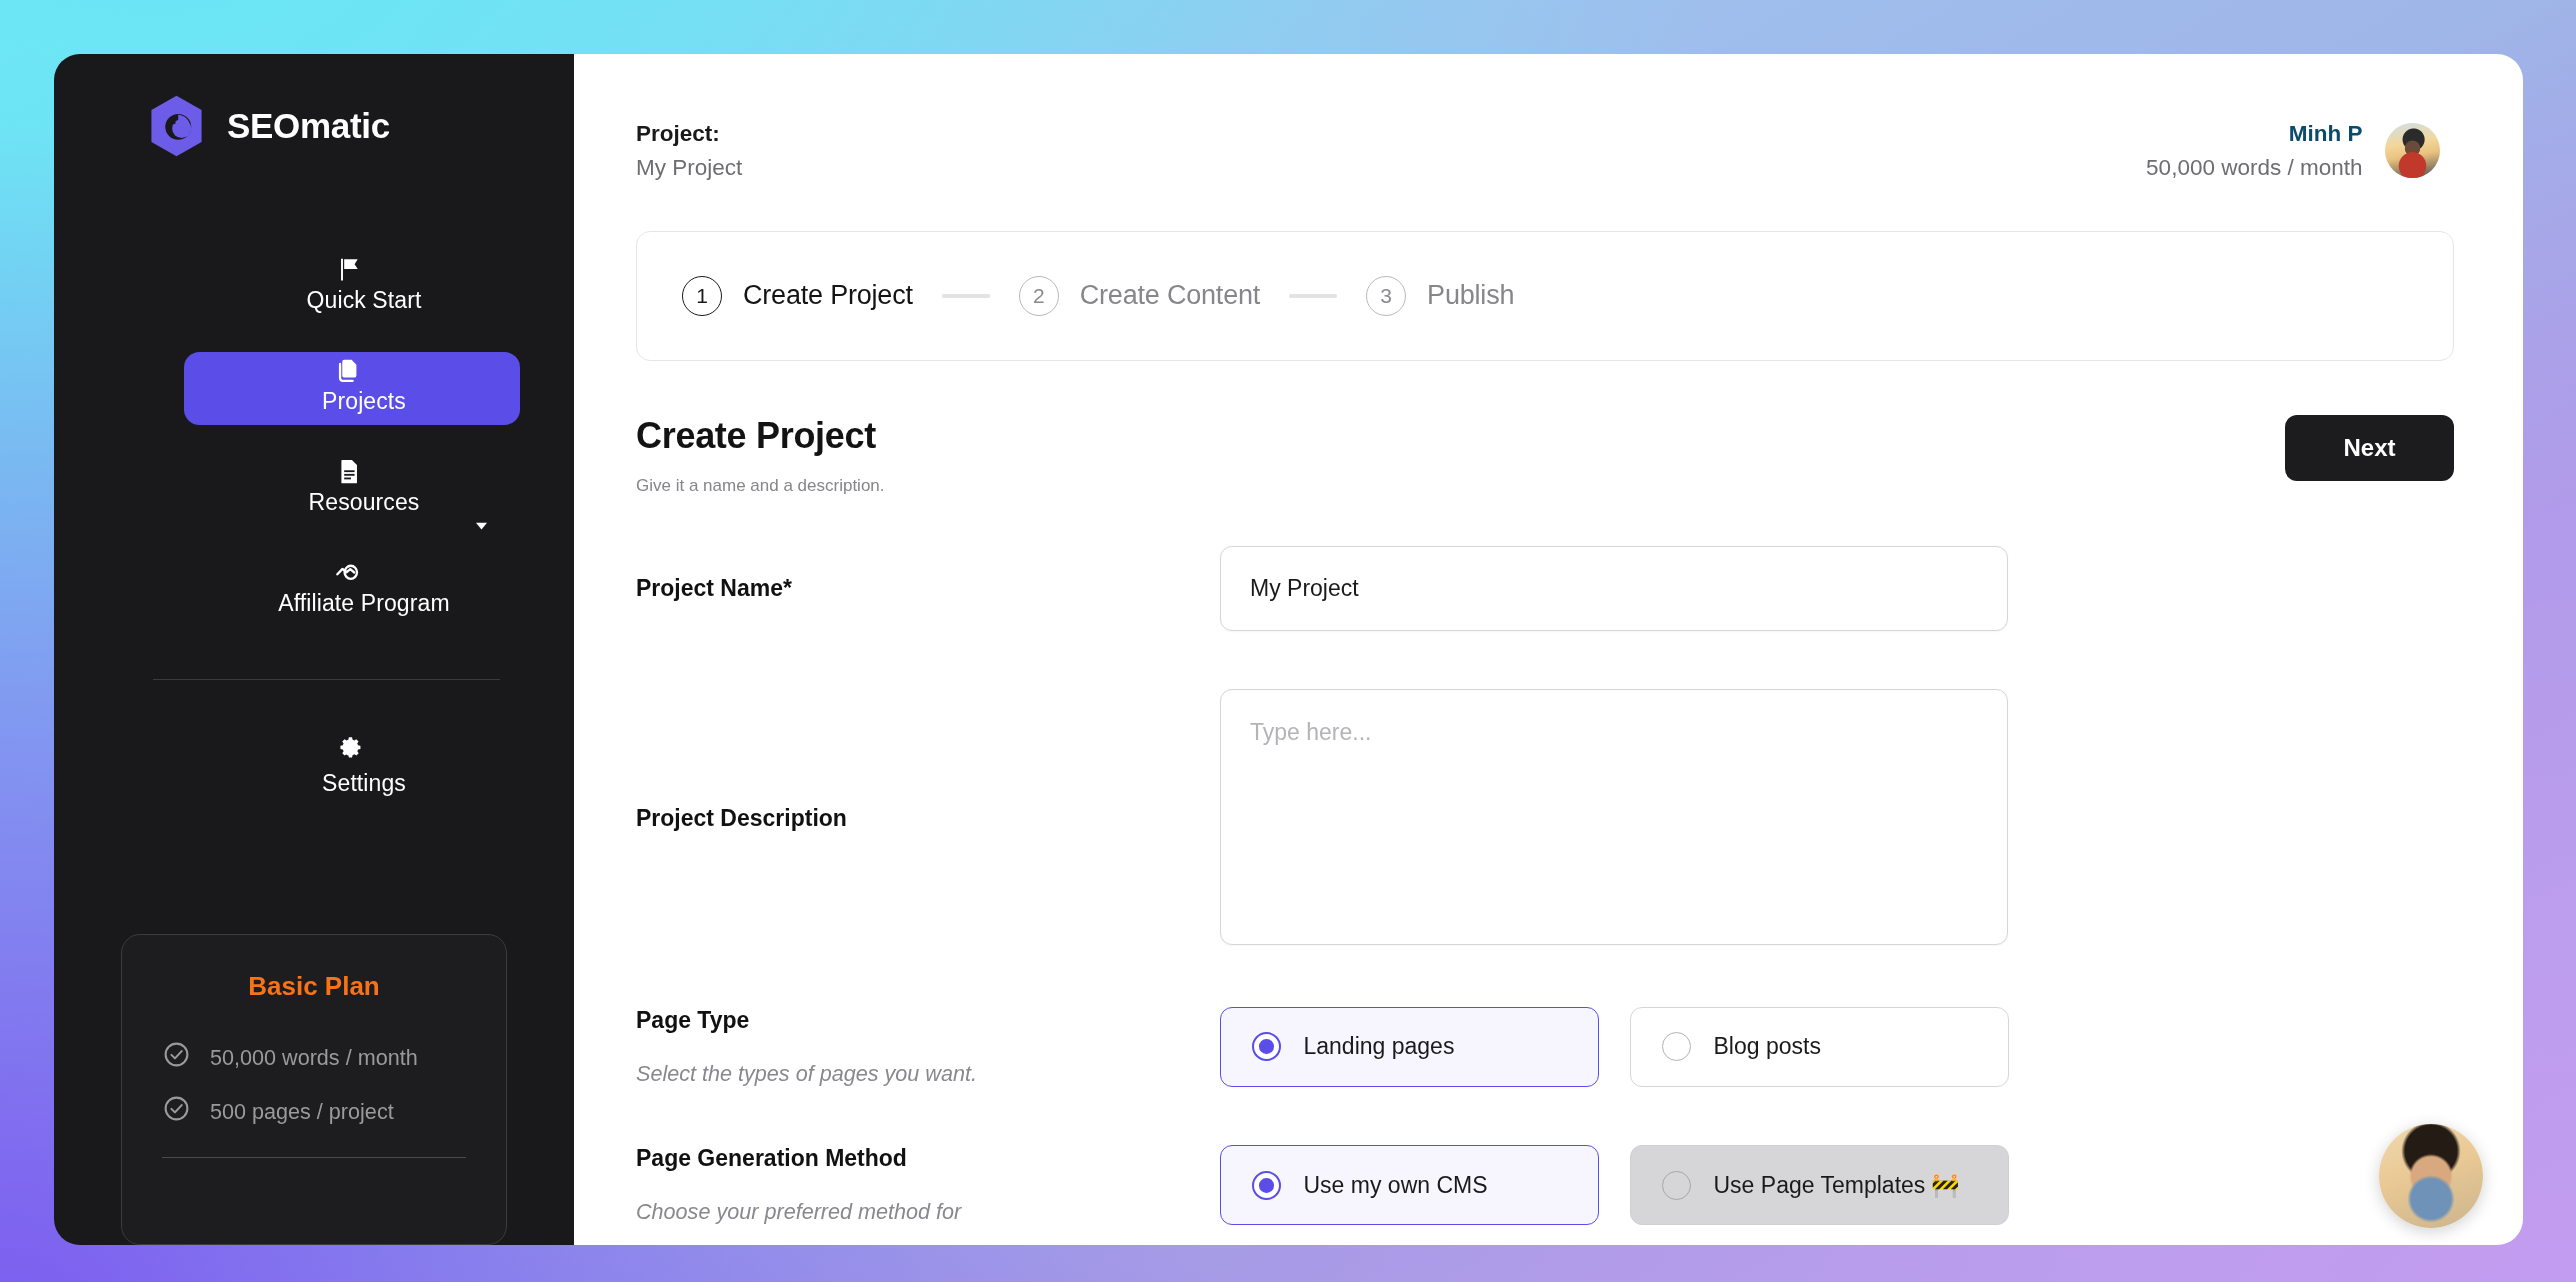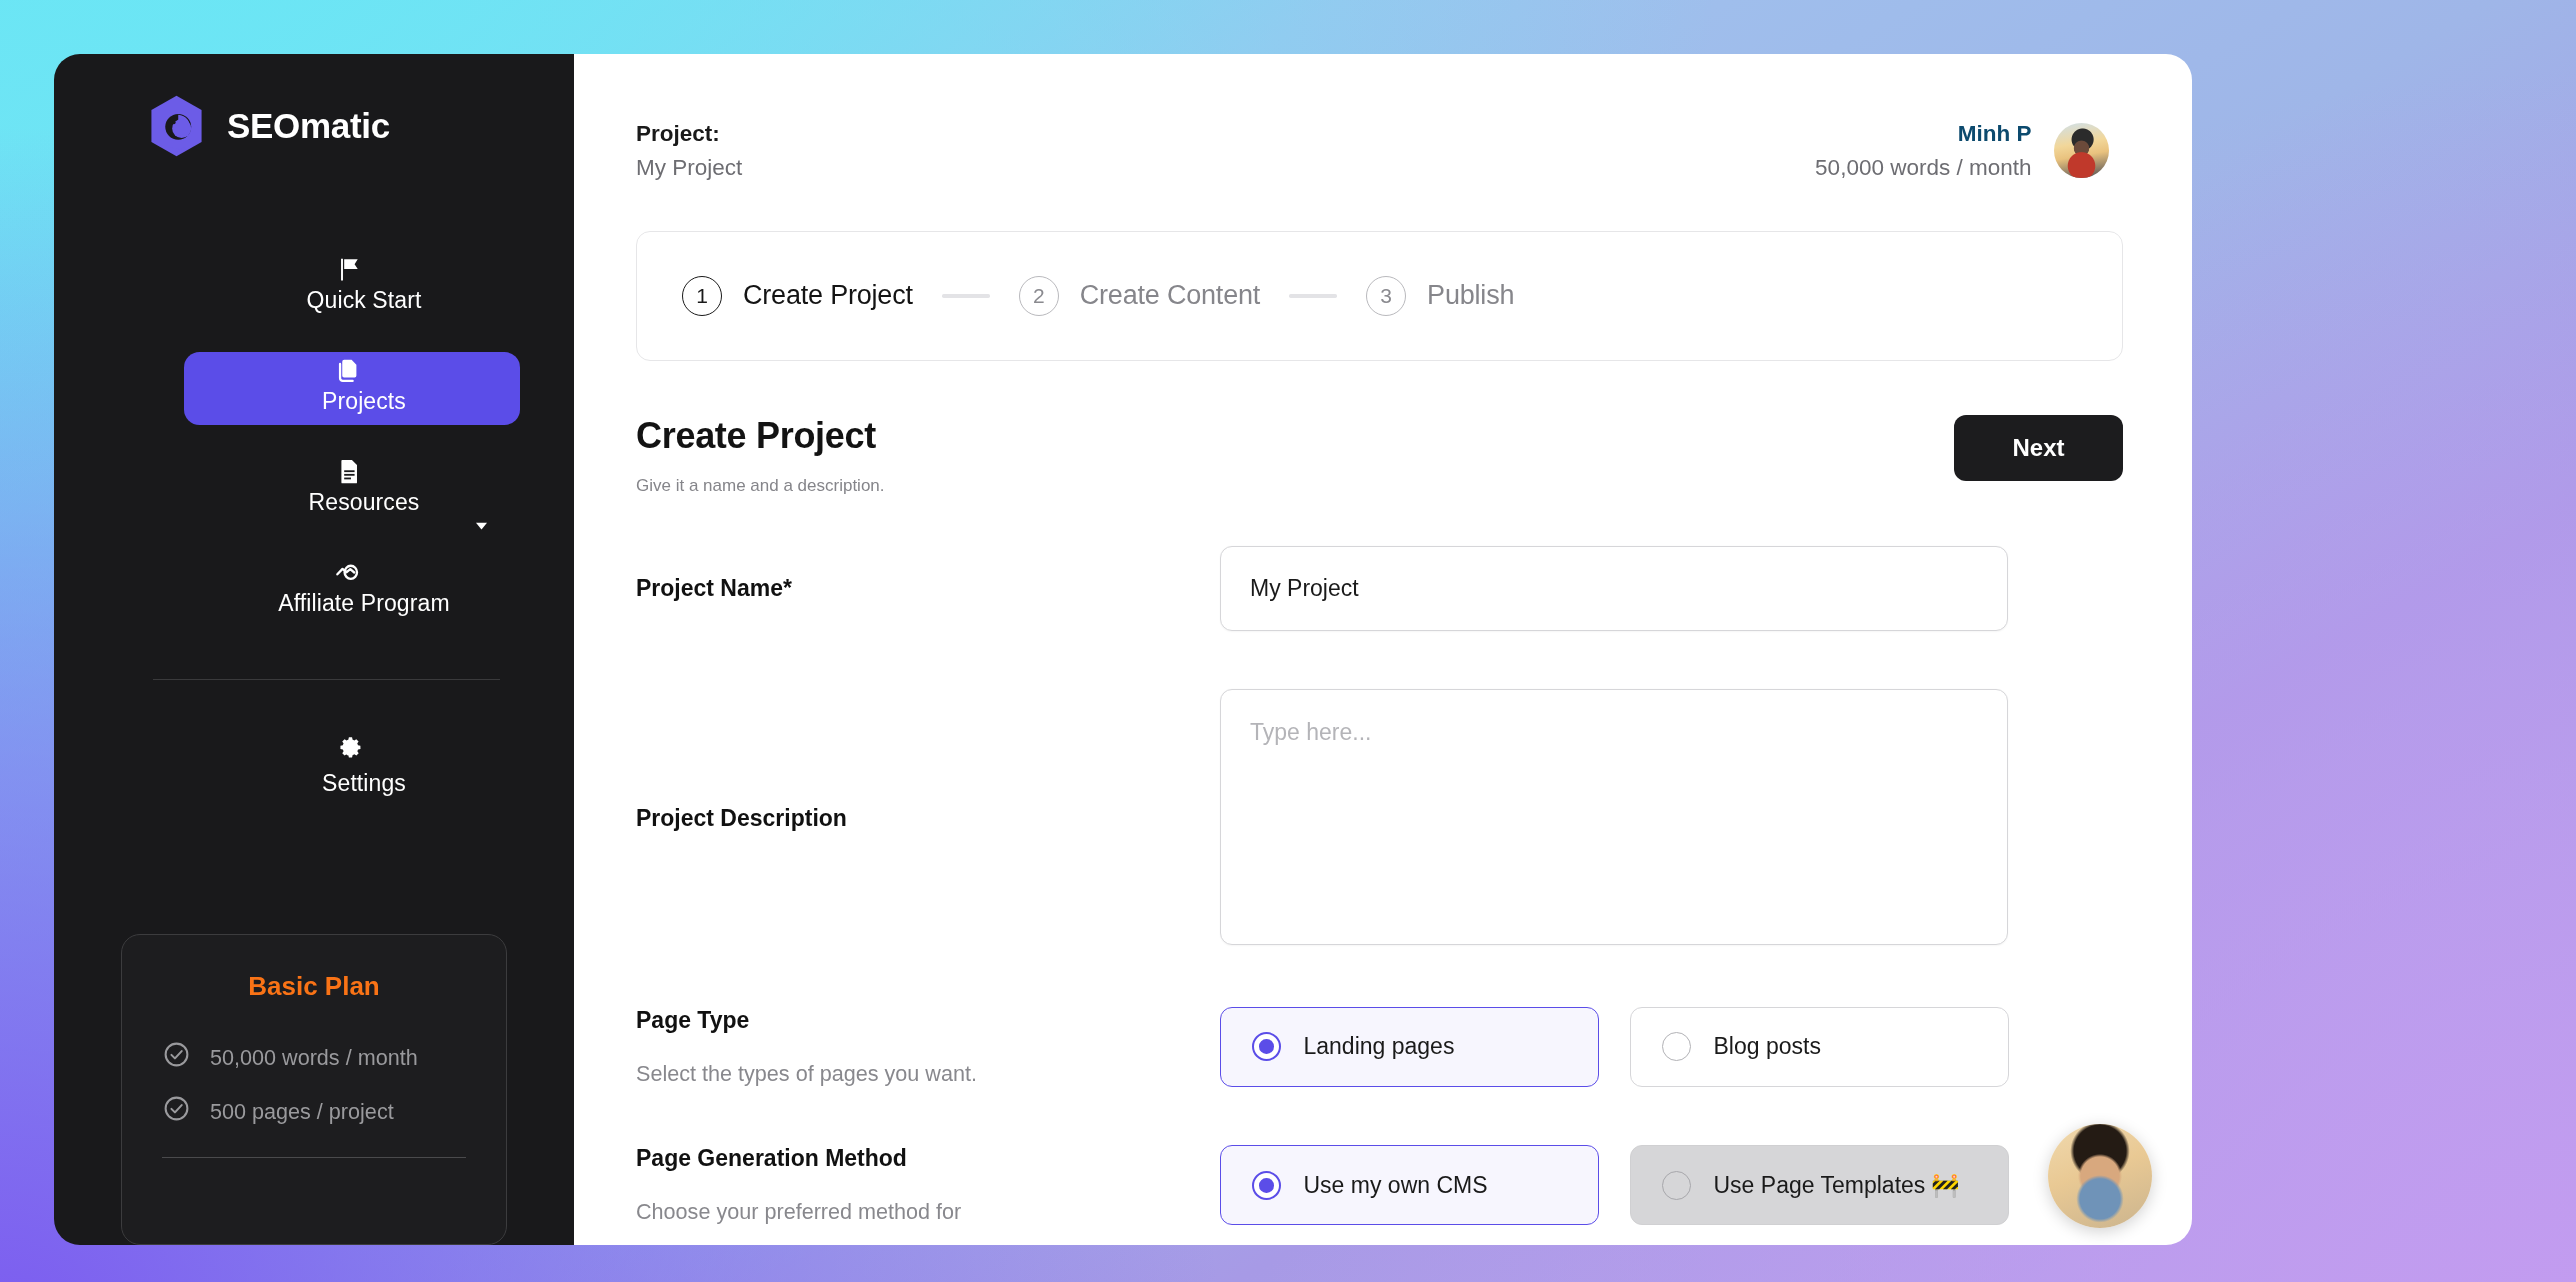--- a/index.html
+++ b/index.html
@@ -18,21 +18,21 @@
       radial-gradient(circle at 8% -10%, #6ae6f5 0%, rgba(106,230,245,0) 55%),
       linear-gradient(150deg, #74e4f2 0%, #9fc2ee 28%, #9fb6e8 52%, #a79ae6 72%, #b6a4ec 100%);
     position: relative;
   }
 
   
   .app-shell {
     position: absolute;
     left: 54px;
     top: 54px;
-    width: 2138px;
+    width: 2469px;
     height: 1191px;
     display: flex;
   }
 
   
   .sidebar {
     width: 520px;
     background: #19191b;
     border-radius: 26px 0 0 26px;
     display: flex;
@@ -224,21 +224,21 @@
 
   
   .form { margin: 50px 0 0 62px; }
   .form-row { display: flex; align-items: center; margin-bottom: 3.5px; }
   .form-label-col { width: 584px; flex: 0 0 584px; padding-right: 35px; }
   .form-label {
     font-size: 23px;
     font-weight: bold;
     color: #111111;
   }
-  .form-help { font-size: 21.6px; color: #88888d; margin-top: 27px; }
+  .form-help { font-size: 21.6px; color: #88888d; margin-top: 27px; font-style: italic; }
   .form-control-col { width: 788px; flex: 0 0 788px; }
 
   .text-input {
     width: 100%;
     height: 85px;
     border: 0.9px solid #d6d6d9;
     border-radius: 12px;
     padding: 0 29px;
     font-size: 23px;
     color: #1a1a1a;

